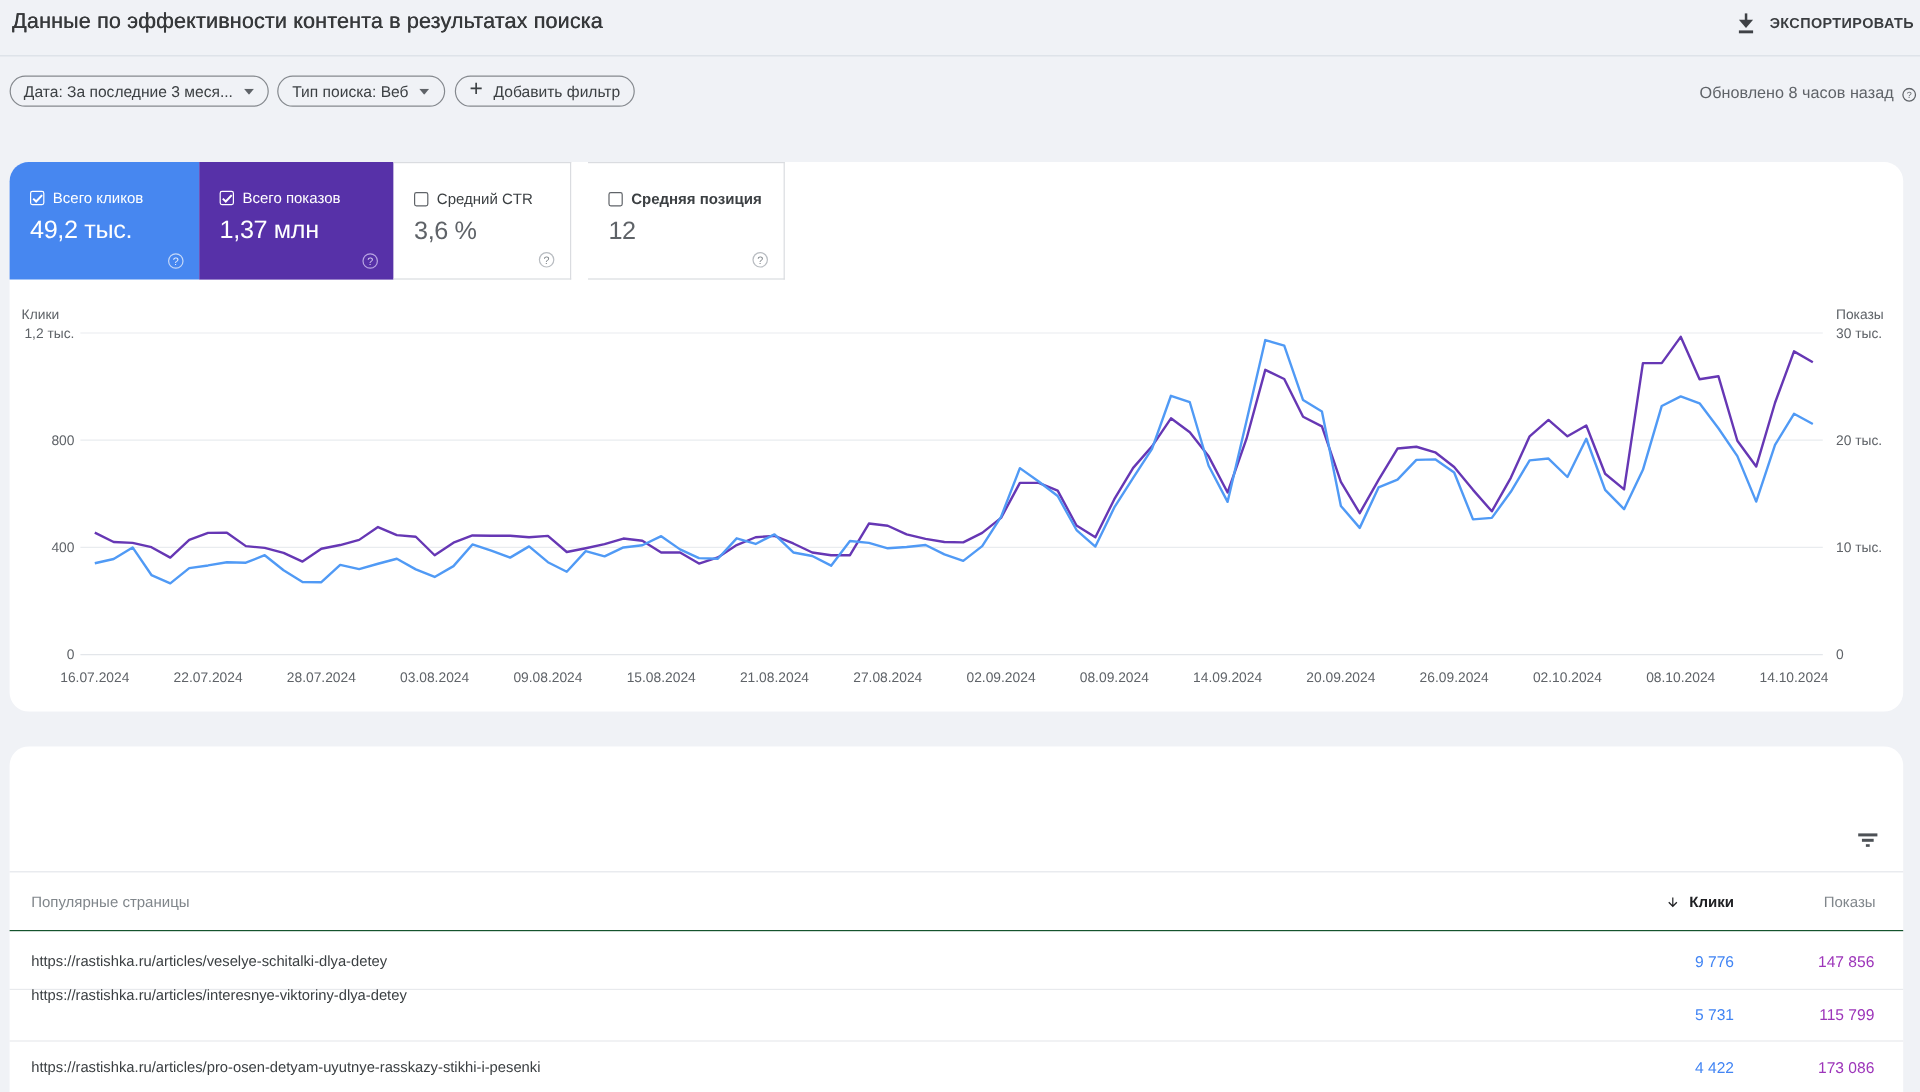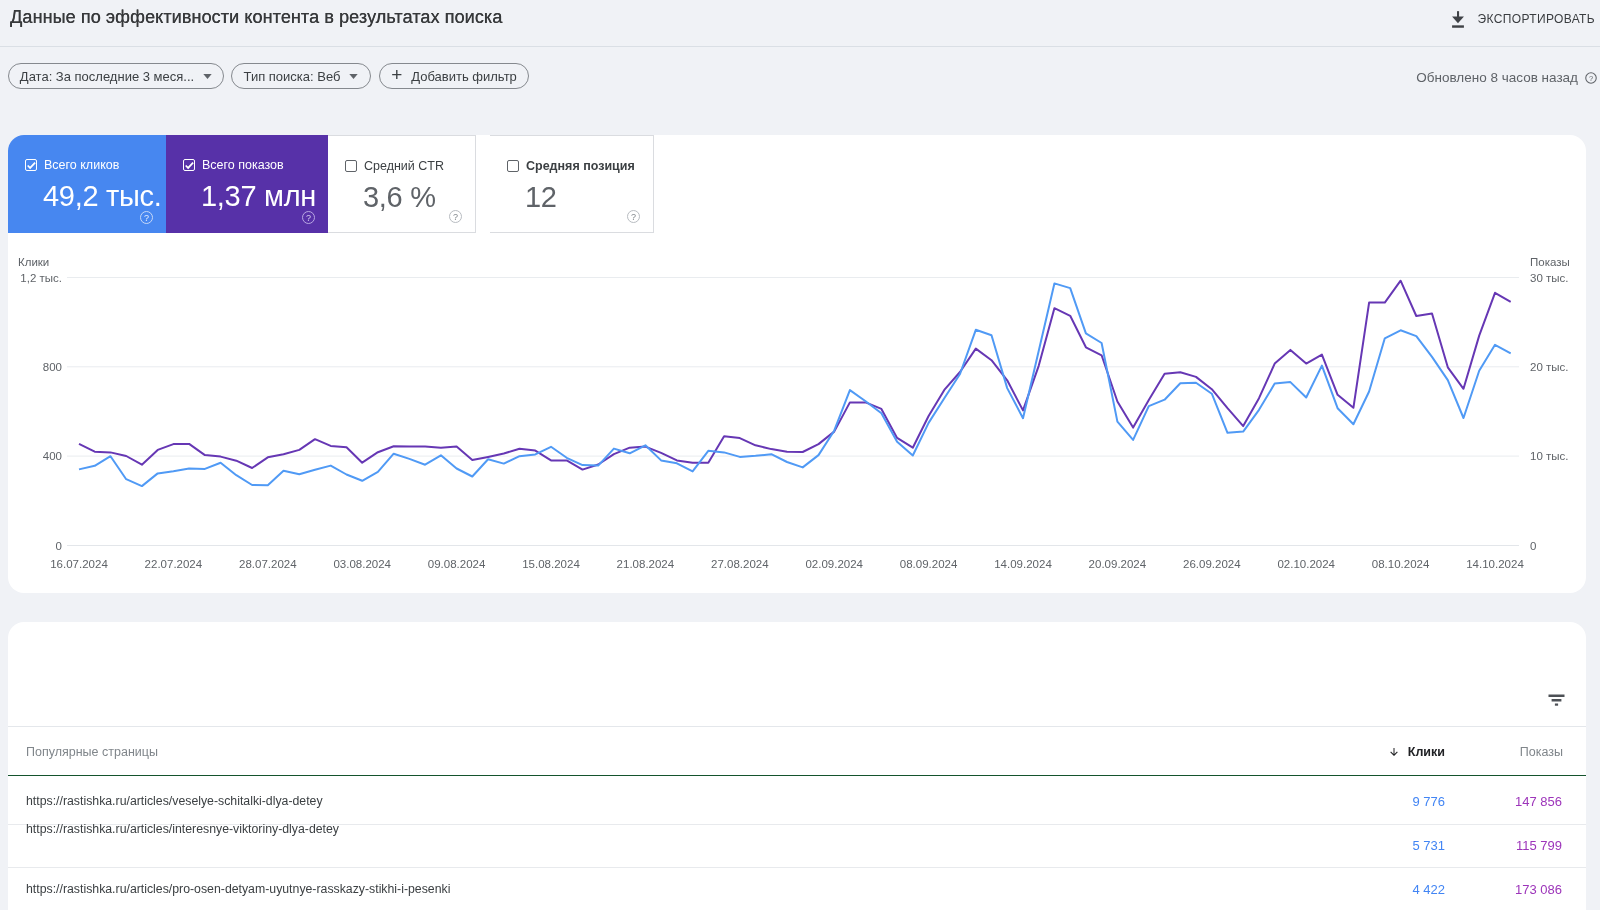--- a/index.html
+++ b/index.html
@@ -1,31 +1,31 @@
 <!DOCTYPE html>
 <html><head><meta charset="utf-8">
 <style>
 * { margin:0; padding:0; box-sizing:border-box; }
 html,body { width:1600px; height:910px; background:#f0f2f6; font-family:"Liberation Sans", sans-serif; position:relative; overflow:hidden; }
 .abs { position:absolute; }
 
 
 .title { left:10px; top:7px; font-size:18px; color:#37393b; letter-spacing:0.1px; text-shadow:0.3px 0 0 #37393b; }
 .hdrline { left:0; top:46px; width:1600px; height:1px; background:#dadfe5; }
-.export { right:5px; top:9px; font-size:12px; font-weight:normal; color:#3a3d40; letter-spacing:0.35px; display:flex; align-items:center; gap:10px; }
+.export { right:5px; top:9px; font-size:12px; font-weight:bold; color:#3a3d40; letter-spacing:0.35px; display:flex; align-items:center; gap:10px; }
 
 
 .chip { top:63px; height:26px; border:1px solid #85898e; border-radius:14px; background:transparent; color:#3c4043; font-size:13px; display:flex; align-items:center; justify-content:center; gap:9px; }
-.updated { right:3px; top:70px; font-size:13.5px; color:#5f6368; display:flex; align-items:center; gap:7px; }
+.updated { right:3px; top:70px; font-size:13.5px; color:#5f6368; display:flex; align-items:flex-end; gap:7px; }
 
 
 .panel1 { left:8px; top:135px; width:1578px; height:458px; background:#fff; border-radius:16px; }
 .card { top:0; height:98px;padding-left:43px; }
 .card .cklbl { position:absolute; left:17px; top:23px; font-size:12.5px; display:flex; align-items:center; gap:7px; }
-.card .val { position:absolute; left:35px; top:45px; font-size:29px; letter-spacing:-0.3px; }
+.card .val { position:absolute; left:17px; top:45px; font-size:21px; letter-spacing:-0.3px; }
 .qm { position:absolute; right:13px; bottom:9px; width:13px; height:13px; border-radius:50%; font-size:9px; line-height:12.5px; text-align:center; }
 .cb { width:12px; height:12px; border-radius:2px; display:inline-block; position:relative; flex:none; }
 .cb.w { border:1.6px solid #fff; }
 .cb.g { border:1.6px solid #5f6368; }
 .cb.w svg { position:absolute; left:-1px; top:-1px; }
 
 
 .panel2 { left:8px; top:622px; width:1578px; height:288px; background:#fff; border-radius:16px 16px 0 0; }
 .tabs { position:absolute; left:0; top:0; width:100%; height:59px; border-bottom:1px solid #e4e7eb; }
 .tab { position:absolute; top:0; height:59px; line-height:58px; font-size:13px; color:#5f6368; letter-spacing:0.3px; text-align:center; transform:translateX(-50%); }

